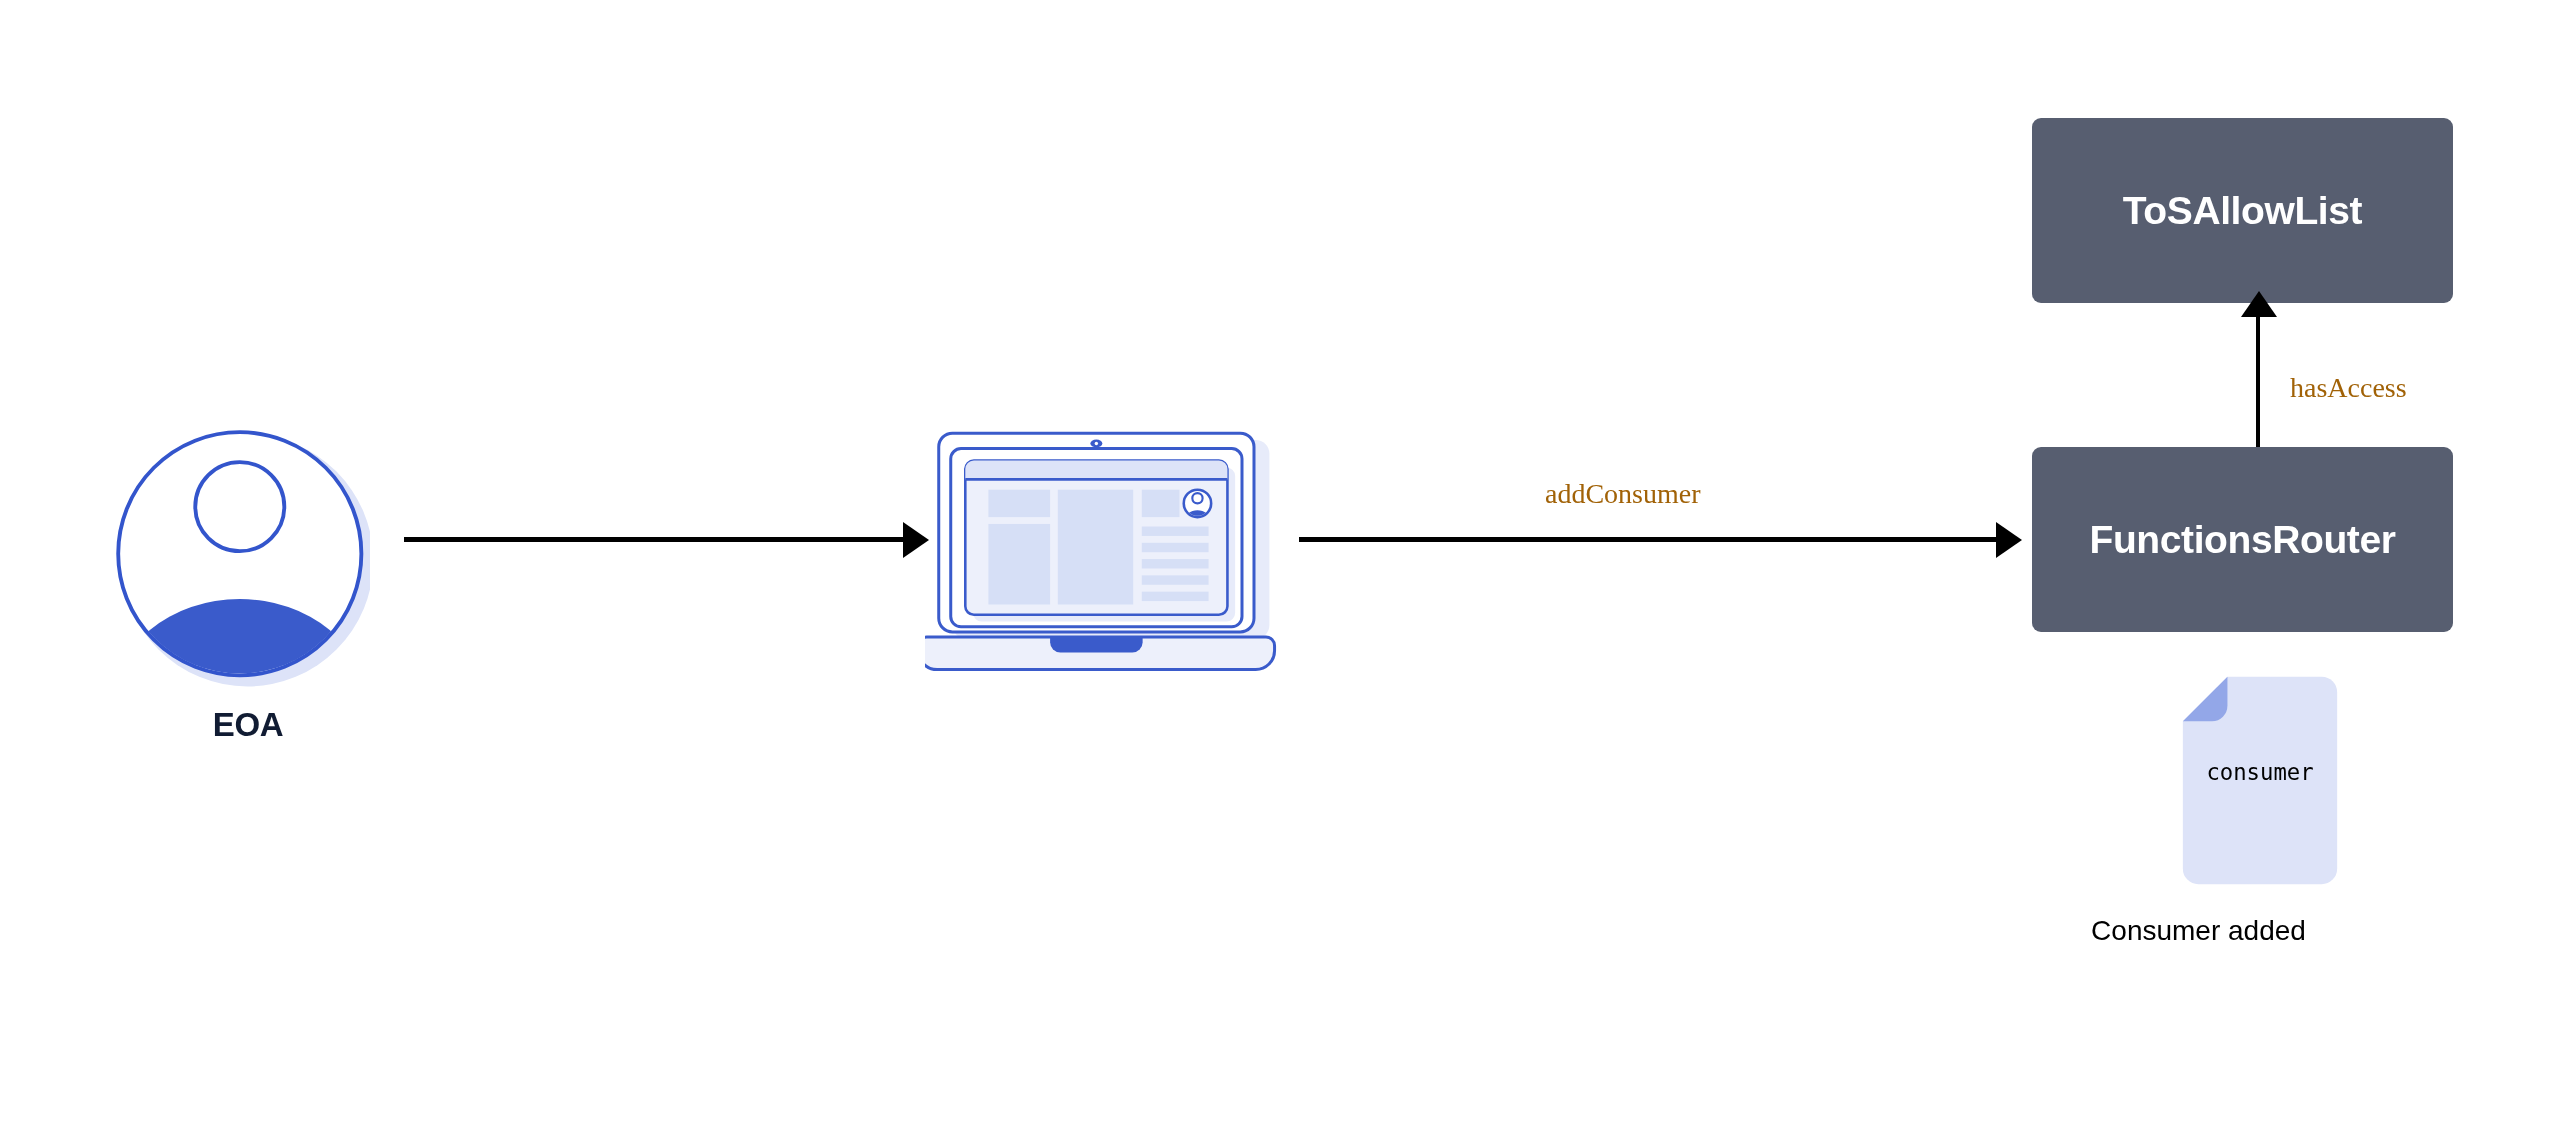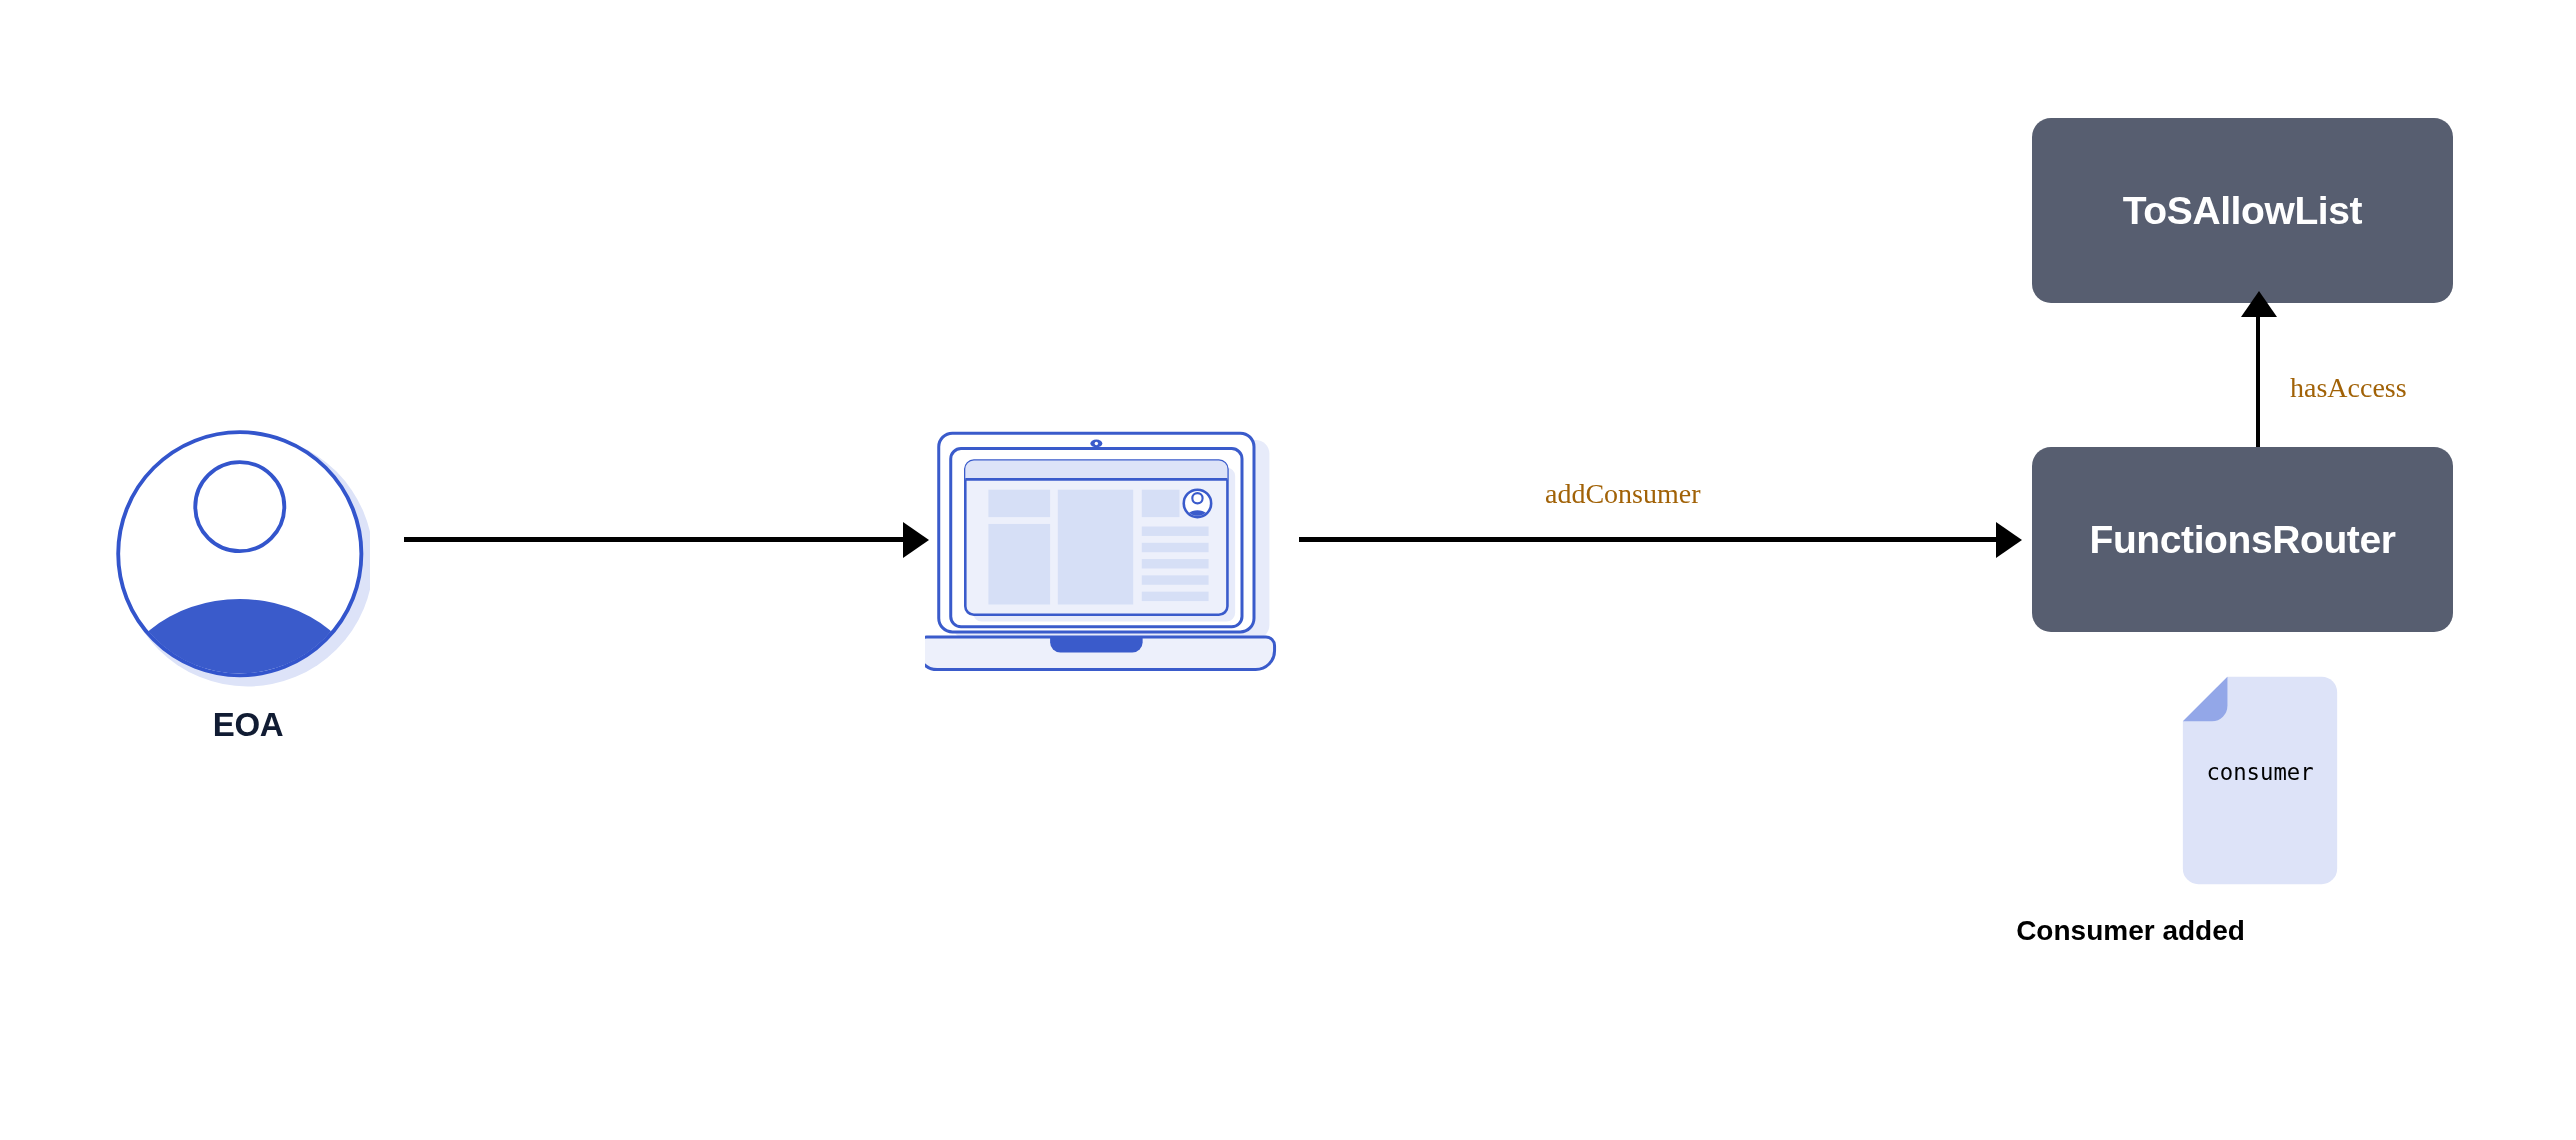--- a/index.html
+++ b/index.html
@@ -18,21 +18,21 @@
     overflow: hidden;
   }
 
   
   .abs { position: absolute; }
 
   
   .node-box {
     position: absolute;
     background: #575E70;
-    border-radius: 19px;
+    border-radius: 9px;
     display: flex;
     align-items: center;
     justify-content: center;
     box-sizing: border-box;
   }
   .node-box-label {
     color: #ffffff;
     font-family: "Liberation Sans", sans-serif;
     font-size: 39px;
     font-weight: bold;
@@ -113,21 +113,21 @@
   .note-caption {
     position: absolute;
     color: #000000;
     font-family: "Liberation Sans", sans-serif;
     font-size: 28px;
     font-weight: normal;
     white-space: nowrap;
     line-height: 1;
     text-align: center;
   }
-  #caption-consumer-added { left: 1920px; top: 917px; width: 421px; font-weight: bold; }
+  #caption-consumer-added { left: 1988px; top: 917px; width: 421px; }
 
   
   #eoa-avatar-icon   { left: 113px;  top: 421px;  width: 257px; height: 274px; }
   #frontend-laptop-icon { left: 925px; top: 428px; width: 377px; height: 257px; }
   #consumer-doc-icon { left: 2176px; top: 675px;  width: 168px; height: 216px; }
 </style>
 </head>
 <body>
 
 <div id="canvas">

